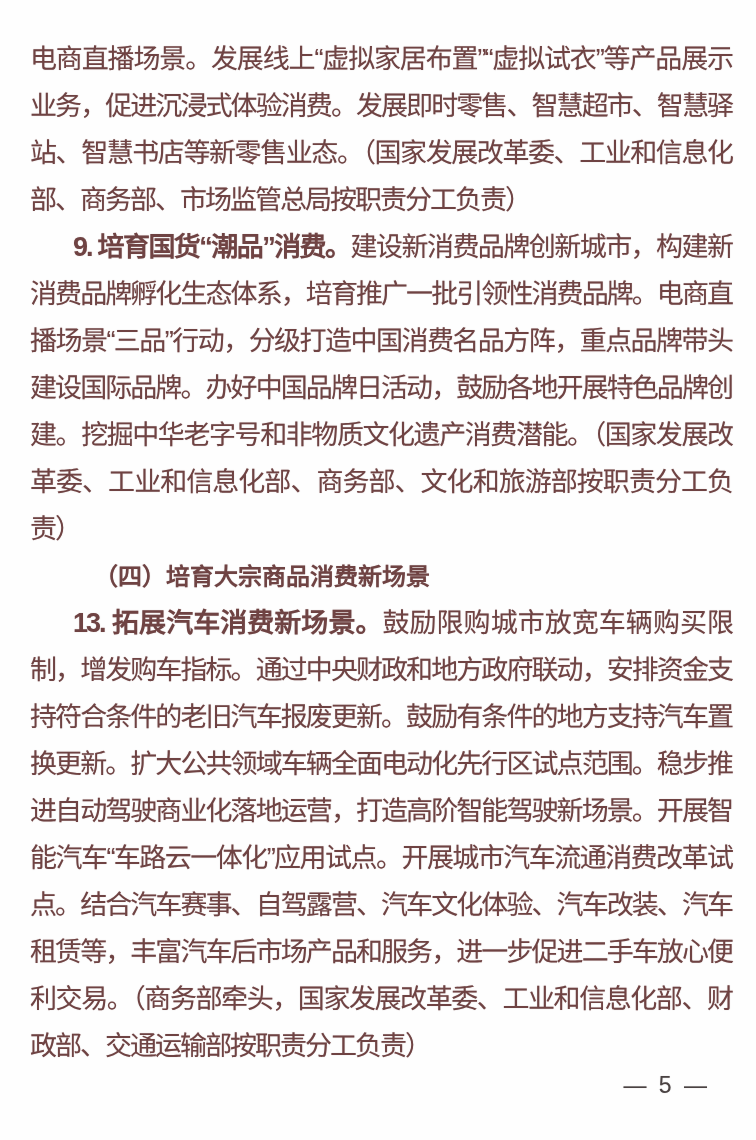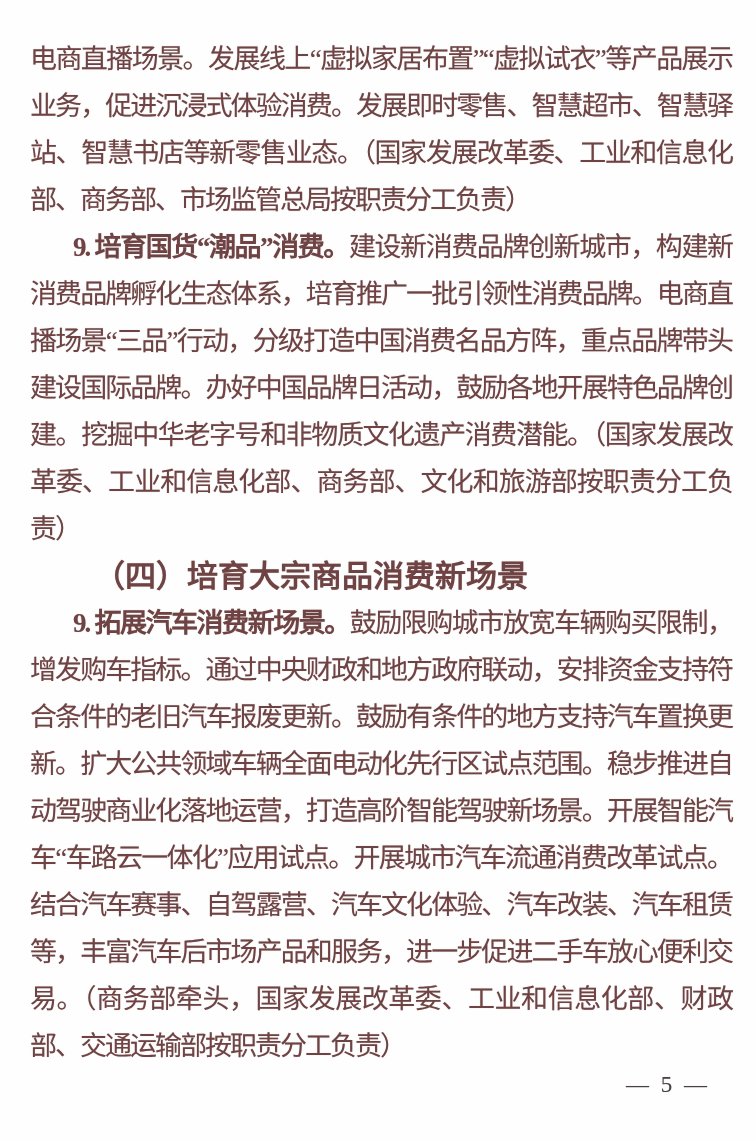--- a/index.html
+++ b/index.html
@@ -7,41 +7,41 @@
     padding: 0;
     background: #ffffff;
   }
   .page {
     position: relative;
     width: 756px;
     height: 1140px;
     box-sizing: border-box;
     background: #fefefe;
     padding: 36px 24px 0 30px;
-    font-family: Liberation Serif, serif;
+    font-family: Liberation Sans, sans-serif;
     overflow: hidden;
   }
   .doc-body {
     width: 702px;
   }
   .para {
     margin: 0;
     font-size: 27px;
     line-height: 47px;
     letter-spacing: -2px;
     text-align: justify;
     text-justify: inter-character;
     text-shadow: 0 0 1px rgba(110, 66, 66, 0.35);
   }
   .indent-num {
     text-indent: 43px;
   }
   .sub-heading {
     text-indent: 64px;
-    font-size: 31px;
+    font-size: 24px;
     letter-spacing: 0px;
     font-weight: bold;
   }
   .seg-bold {
     font-weight: bold;
   }
   .footer {
     position: absolute;
     top: 1070px;
     right: 46px;
@@ -52,18 +52,18 @@
   }
 </style>
 </head>
 <body>
 
 <div class="page" style="background: rgb(254, 254, 254); color: rgb(111, 67, 67);">
   <main class="doc-body" id="doc-body">
       <p class="para"><span>电商直播场景。发展线上“虚拟家居布置”“虚拟试衣”等产品展示业务，促进沉浸式体验消费。发展即时零售、智慧超市、智慧驿站、智慧书店等新零售业态。（国家发展改革委、工业和信息化部、商务部、市场监管总局按职责分工负责）</span></p>
       <p class="para indent-num"><span class="seg-bold">9. 培育国货“潮品”消费。</span><span>建设新消费品牌创新城市，构建新消费品牌孵化生态体系，培育推广一批引领性消费品牌。电商直播场景“三品”行动，分级打造中国消费名品方阵，重点品牌带头建设国际品牌。办好中国品牌日活动，鼓励各地开展特色品牌创建。挖掘中华老字号和非物质文化遗产消费潜能。（国家发展改革委、工业和信息化部、商务部、文化和旅游部按职责分工负责）</span></p>
       <p class="para sub-heading"><span class="seg-bold">（四）培育大宗商品消费新场景</span></p>
-      <p class="para indent-num"><span class="seg-bold">9. 拓展汽车消费新场景。</span><span>鼓励限购城市放宽车辆购买限制，增发购车指标。通过中央财政和地方政府联动，安排资金支持符合条件的老旧汽车报废更新。鼓励有条件的地方支持汽车置换更新。扩大公共领域车辆全面电动化先行区试点范围。稳步推进自动驾驶商业化落地运营，打造高阶智能驾驶新场景。开展智能汽车“车路云一体化”应用试点。开展城市汽车流通消费改革试点。结合汽车赛事、自驾露营、汽车文化体验、汽车改装、汽车租赁等，丰富汽车后市场产品和服务，进一步促进二手车放心便利交易。（商务部牵头，国家发展改革委、工业和信息化部、财政部、交通运输部按职责分工负责）</span></p>
+      <p class="para indent-num"><span class="seg-bold">13. 拓展汽车消费新场景。</span><span>鼓励限购城市放宽车辆购买限制，增发购车指标。通过中央财政和地方政府联动，安排资金支持符合条件的老旧汽车报废更新。鼓励有条件的地方支持汽车置换更新。扩大公共领域车辆全面电动化先行区试点范围。稳步推进自动驾驶商业化落地运营，打造高阶智能驾驶新场景。开展智能汽车“车路云一体化”应用试点。开展城市汽车流通消费改革试点。结合汽车赛事、自驾露营、汽车文化体验、汽车改装、汽车租赁等，丰富汽车后市场产品和服务，进一步促进二手车放心便利交易。（商务部牵头，国家发展改革委、工业和信息化部、财政部、交通运输部按职责分工负责）</span></p>
     </main>
   <div class="footer" style="color: rgb(74, 66, 66);">
     <span>— 5 —</span>
   </div>
 </div>
 
 </body></html>

